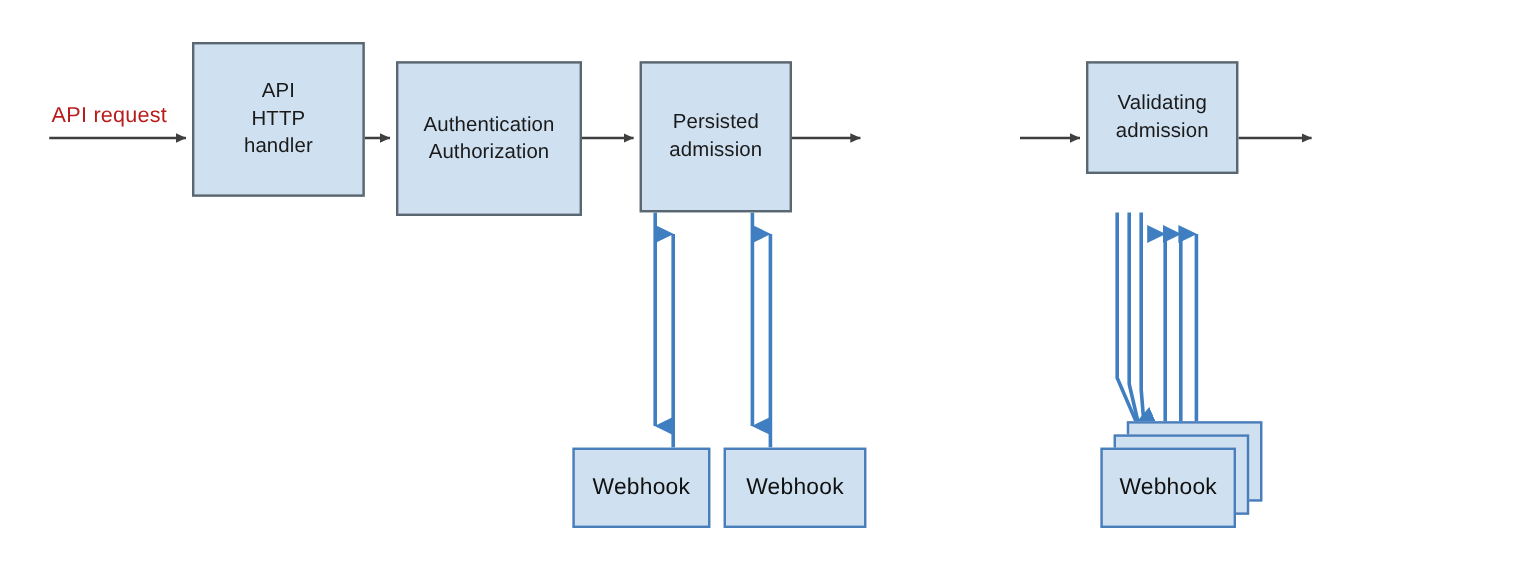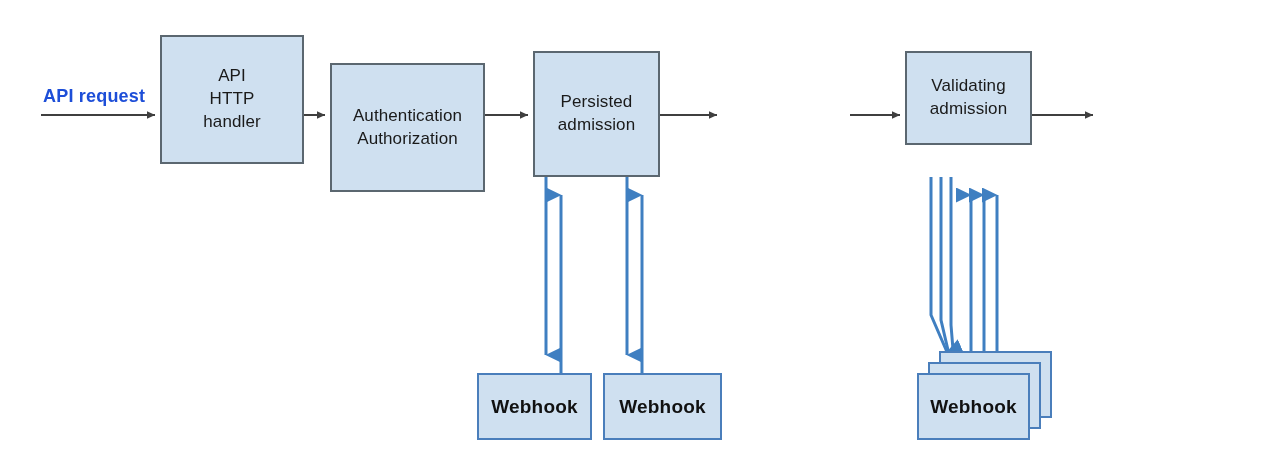--- a/index.html
+++ b/index.html
@@ -38,21 +38,21 @@
     position: absolute;
     box-sizing: border-box;
     background: #cfe0f0;
     border: 2px solid #4a7ebb;
     display: flex;
     align-items: center;
     justify-content: center;
     text-align: center;
     color: #111111;
     font-size: 19px;
-    font-weight: bold;
+    font-weight: normal;
     letter-spacing: 0.2px;
   }
   .webhook-stack {
     position: absolute;
     left: 0;
     top: 0;
     width: 1278px;
     height: 476px;
     pointer-events: none;
   }
@@ -61,22 +61,22 @@
     position: absolute;
     left: 0;
     top: 0;
     width: 1278px;
     height: 476px;
     pointer-events: none;
   }
   .flow-label {
     position: absolute;
     font-size: 18px;
-    font-weight: bold;
-    color: #1d4ed8;
+    font-weight: normal;
+    color: #b91c1c;
     letter-spacing: 0.2px;
     white-space: nowrap;
   }
 </style>
 </head>
 <body>
 
 <div id="canvas">
 
   <svg class="edge-layer" viewBox="0 0 1278 476" width="1278" height="476" xmlns="http://www.w3.org/2000/svg">
@@ -151,21 +151,21 @@
   </svg>
 
   <div class="flow-label" style="left:43px; top:86px;">API request</div>
 
   <div class="stage-box" style="left:160px; top:35px; width:144px; height:129px;">
     <span class="label">API
 HTTP
 handler</span>
   </div>
 
-  <div class="stage-box" style="left:330px; top:51px; width:155px; height:129px;margin-top:12px;">
+  <div class="stage-box" style="left:330px; top:51px; width:155px; height:129px;">
     <span class="label">Authentication
 Authorization</span>
   </div>
 
   <div class="stage-box" style="left:533px; top:51px; width:127px; height:126px;">
     <span class="label">Persisted
 admission</span>
   </div>
 
 

